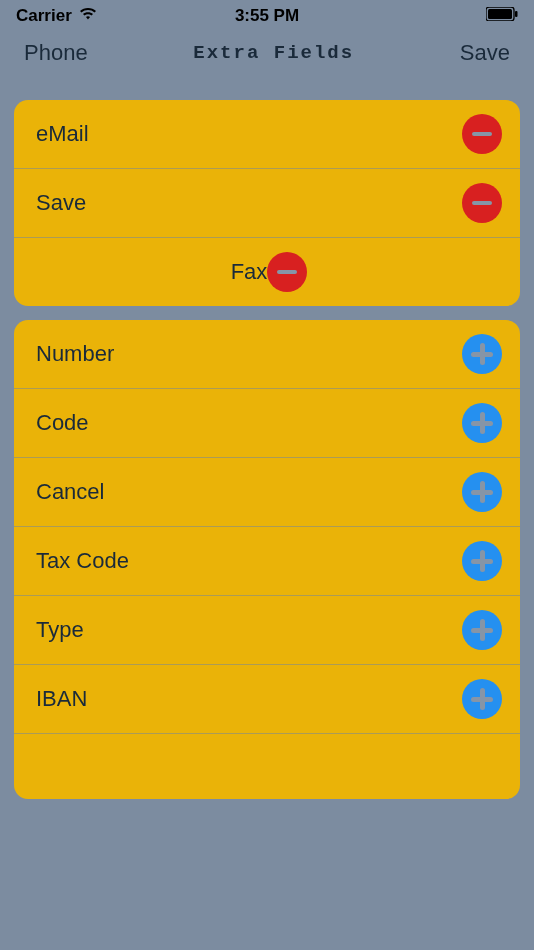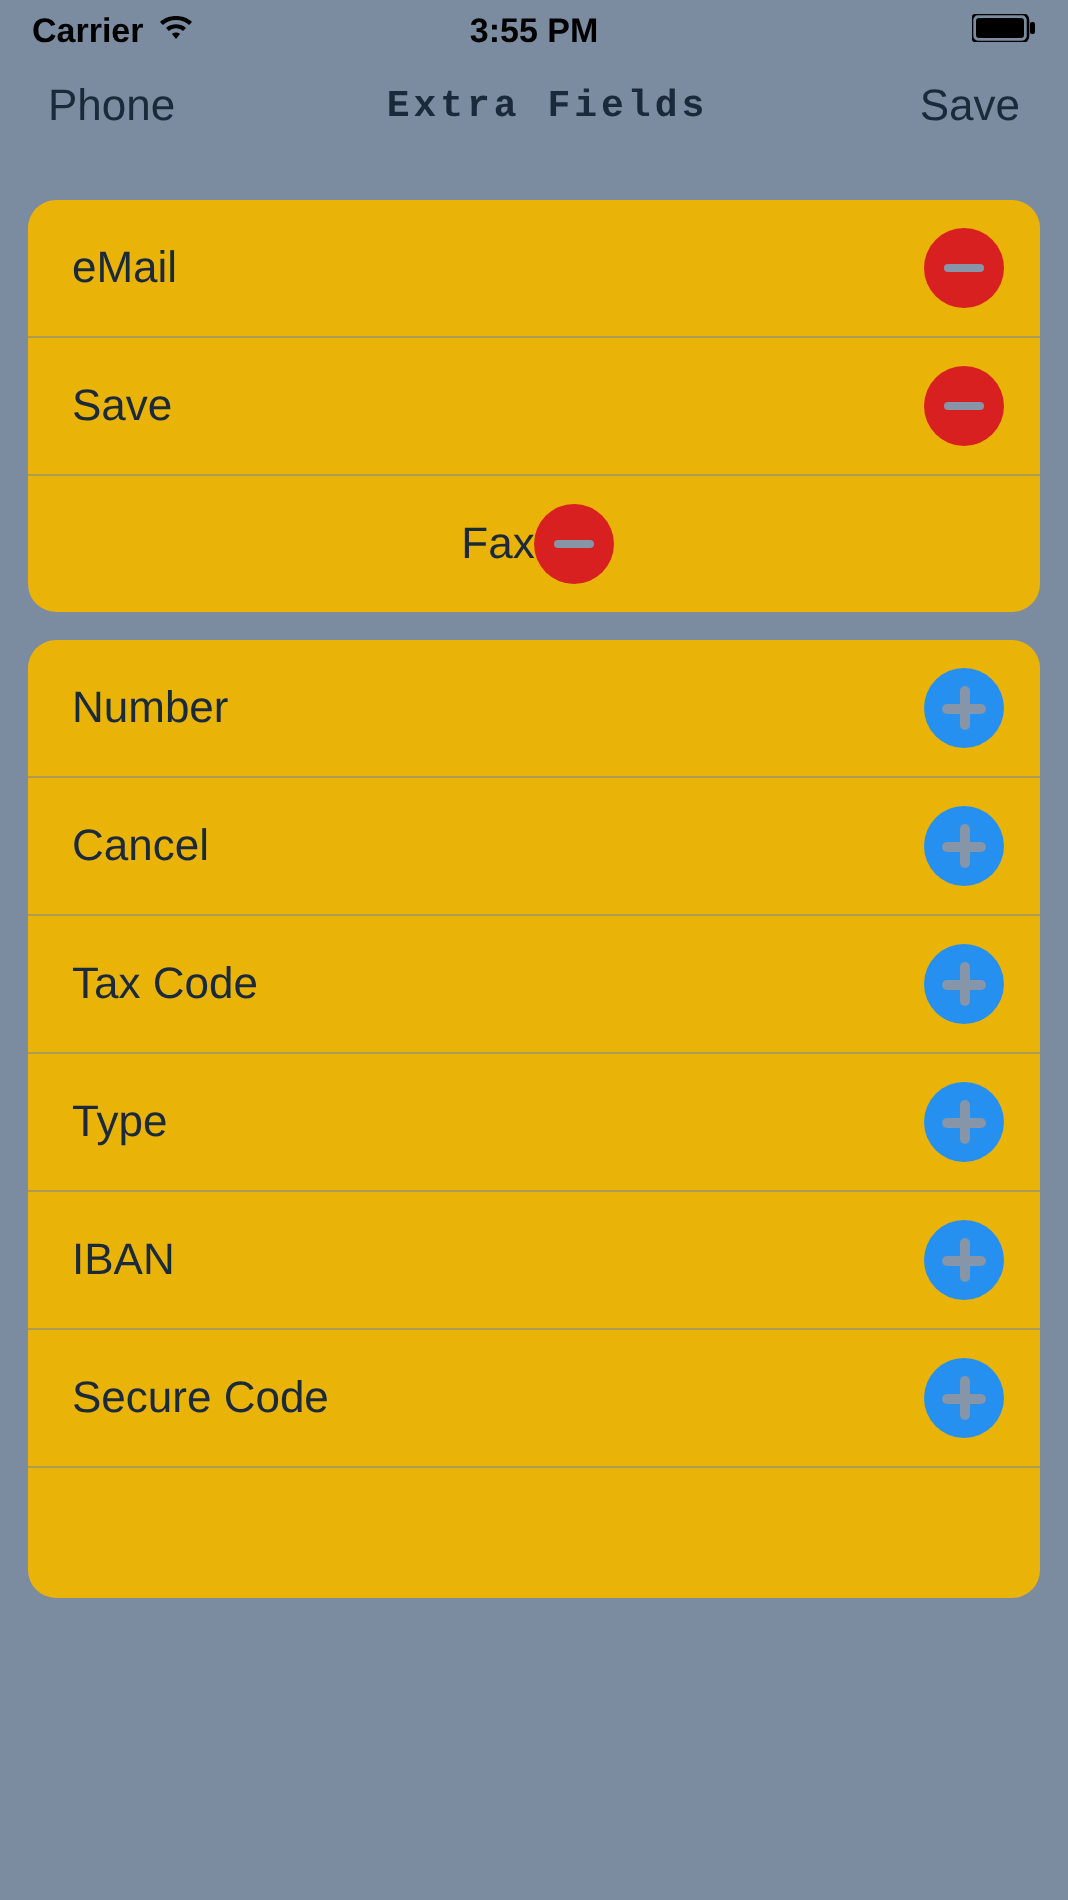--- a/index.html
+++ b/index.html
@@ -181,45 +181,45 @@
 </div>
 
 <div class="list-group">
   <div class="list-item">
     <span class="list-item-label">Number</span>
     <div class="action-button add-button">
       <div class="plus-icon"></div>
     </div>
   </div>
   <div class="list-item">
+    <span class="list-item-label">Code</span>
+    <div class="action-button add-button">
+      <div class="plus-icon"></div>
+    </div>
+  </div>
+  <div class="list-item">
     <span class="list-item-label">Cancel</span>
     <div class="action-button add-button">
       <div class="plus-icon"></div>
     </div>
   </div>
   <div class="list-item">
     <span class="list-item-label">Tax Code</span>
     <div class="action-button add-button">
       <div class="plus-icon"></div>
     </div>
   </div>
   <div class="list-item">
     <span class="list-item-label">Type</span>
     <div class="action-button add-button">
       <div class="plus-icon"></div>
     </div>
   </div>
   <div class="list-item">
     <span class="list-item-label">IBAN</span>
-    <div class="action-button add-button">
-      <div class="plus-icon"></div>
-    </div>
-  </div>
-  <div class="list-item">
-    <span class="list-item-label">Secure Code</span>
     <div class="action-button add-button">
       <div class="plus-icon"></div>
     </div>
   </div>
   <div class="list-item">
     
     
   </div>
 </div>
 

